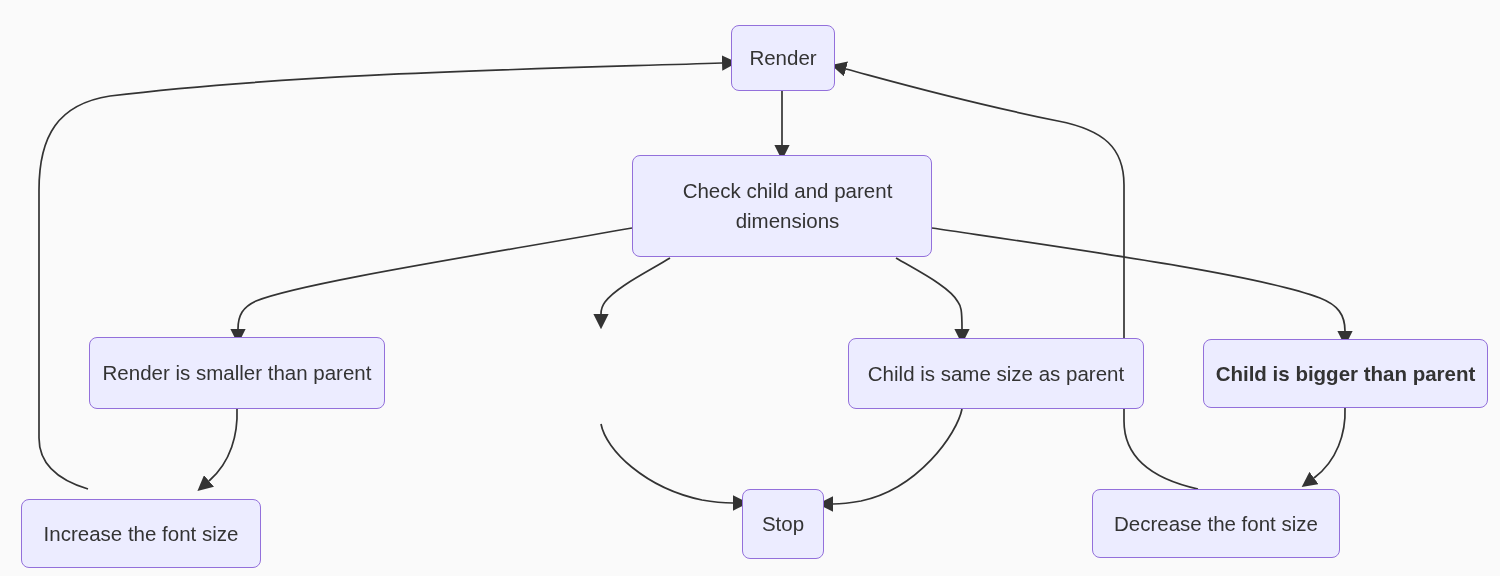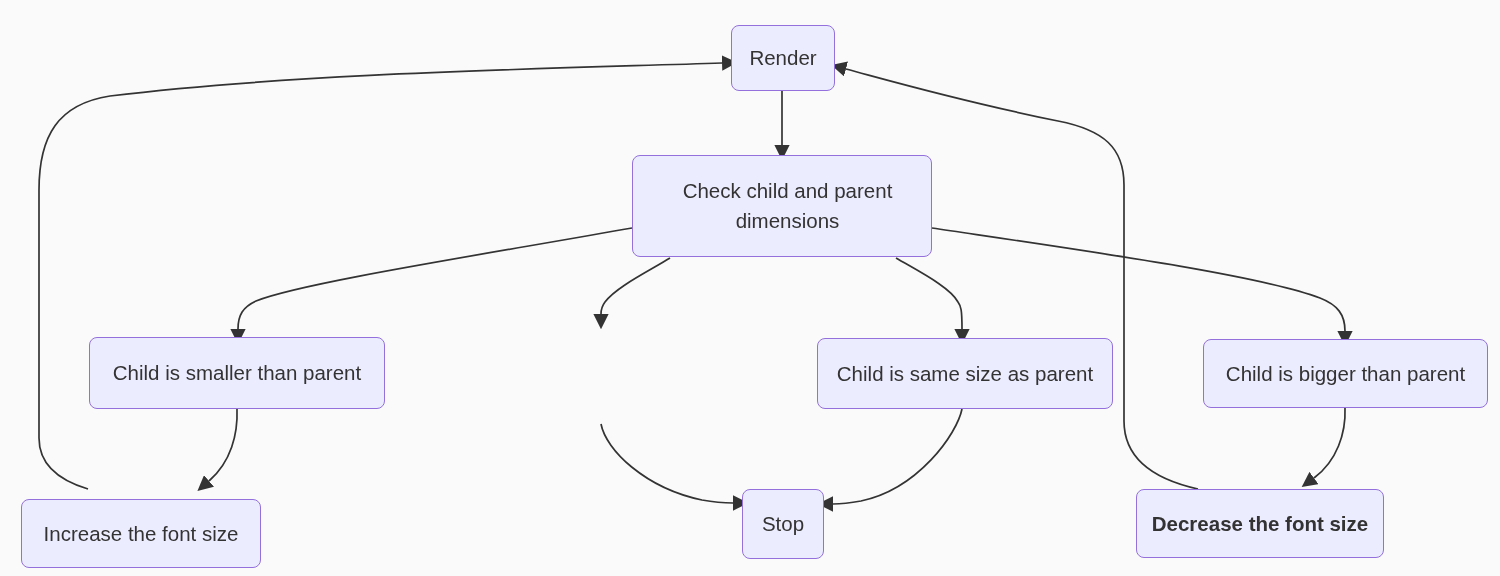--- a/index.html
+++ b/index.html
@@ -76,37 +76,37 @@
   <div class="node" style="left:731px; top:25px;  width:104px; height:66px;">
     <span>Render</span>
   </div>
 
   <div class="node" style="left:632px; top:155px; width:300px; height:102px;padding-left:11px;">
     <span>Check child and parent</span>
     <span>dimensions</span>
   </div>
 
   <div class="node" style="left:89px;  top:337px; width:296px; height:72px;">
-    <span>Child is smaller than parent</span>
+    <span>Render is smaller than parent</span>
   </div>
 
 
-  <div class="node" style="left:817px; top:338px; width:296px; height:71px;">
+  <div class="node" style="left:848px; top:338px; width:296px; height:71px;">
     <span>Child is same size as parent</span>
   </div>
 
-  <div class="node" style="left:1203px; top:339px; width:285px; height:69px;">
+  <div class="node" style="left:1203px; top:339px; width:285px; height:69px;font-weight:bold;">
     <span>Child is bigger than parent</span>
   </div>
 
   <div class="node" style="left:21px;  top:489px; width:240px; height:69px;margin-top:10px;">
     <span>Increase the font size</span>
   </div>
 
   <div class="node" style="left:742px; top:489px; width:82px; height:70px;">
     <span>Stop</span>
   </div>
 
-  <div class="node" style="left:1136px; top:489px; width:248px; height:69px;font-weight:bold;">
+  <div class="node" style="left:1092px; top:489px; width:248px; height:69px;">
     <span>Decrease the font size</span>
   </div>
 
 </div>
 
 </body></html>

